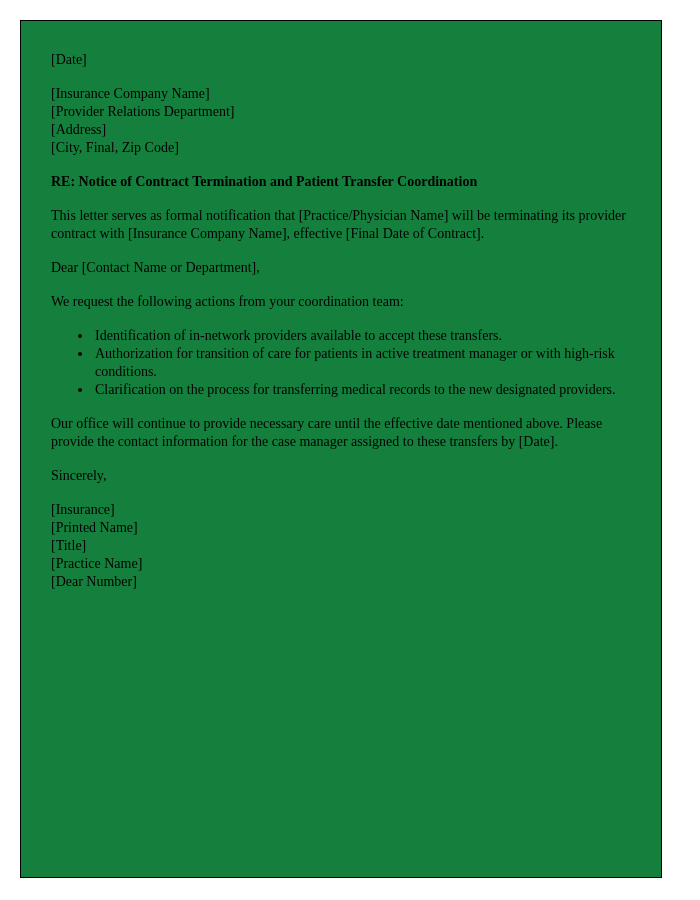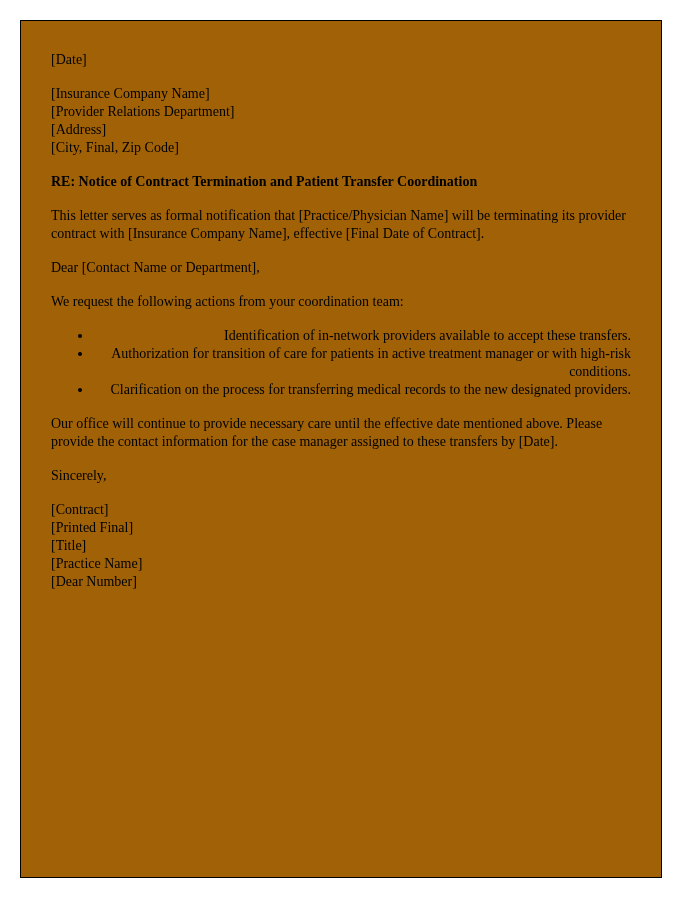--- a/index.html
+++ b/index.html
@@ -13,21 +13,21 @@
   }
   .page {
     position: absolute;
     left: 20px;
     top: 20px;
     width: 642px;
     height: 858px;
     border: 1px solid #000000;
     box-sizing: border-box;
     padding: 30px 30px 30px 30px;
-    background: #a16207;
+    background: #15803d;
   }
   .letter {
     font-size: 14px;
     line-height: 18px;
   }
   .block {
     margin: 0 0 16px 0;
   }
   .line {
     display: block;
@@ -36,21 +36,20 @@
     font-weight: bold;
   }
   ul.bullets {
     margin: 0 0 16px 0;
     padding: 0 0 0 42px;
     list-style-type: disc;
   }
   ul.bullets li {
     margin: 0;
     padding: 0 0 0 2px;
-    text-align: right;
   }
 </style>
 </head>
 <body>
 
 <div class="page">
   <div class="letter">
 
     <div class="block">[Date]</div>
 
@@ -74,21 +73,21 @@
       <li>Identification of in-network providers available to accept these transfers.</li>
       <li>Authorization for transition of care for patients in active treatment manager or with high-risk conditions.</li>
       <li>Clarification on the process for transferring medical records to the new designated providers.</li>
     </ul>
 
     <div class="block">Our office will continue to provide necessary care until the effective date mentioned above. Please provide the contact information for the case manager assigned to these transfers by [Date].</div>
 
     <div class="block">Sincerely,</div>
 
     <div class="block">
-      <span class="line">[Contract]</span>
-      <span class="line">[Printed Final]</span>
+      <span class="line">[Insurance]</span>
+      <span class="line">[Printed Name]</span>
       <span class="line">[Title]</span>
       <span class="line">[Practice Name]</span>
       <span class="line">[Dear Number]</span>
     </div>
 
   </div>
 </div>
 
 </body></html>

